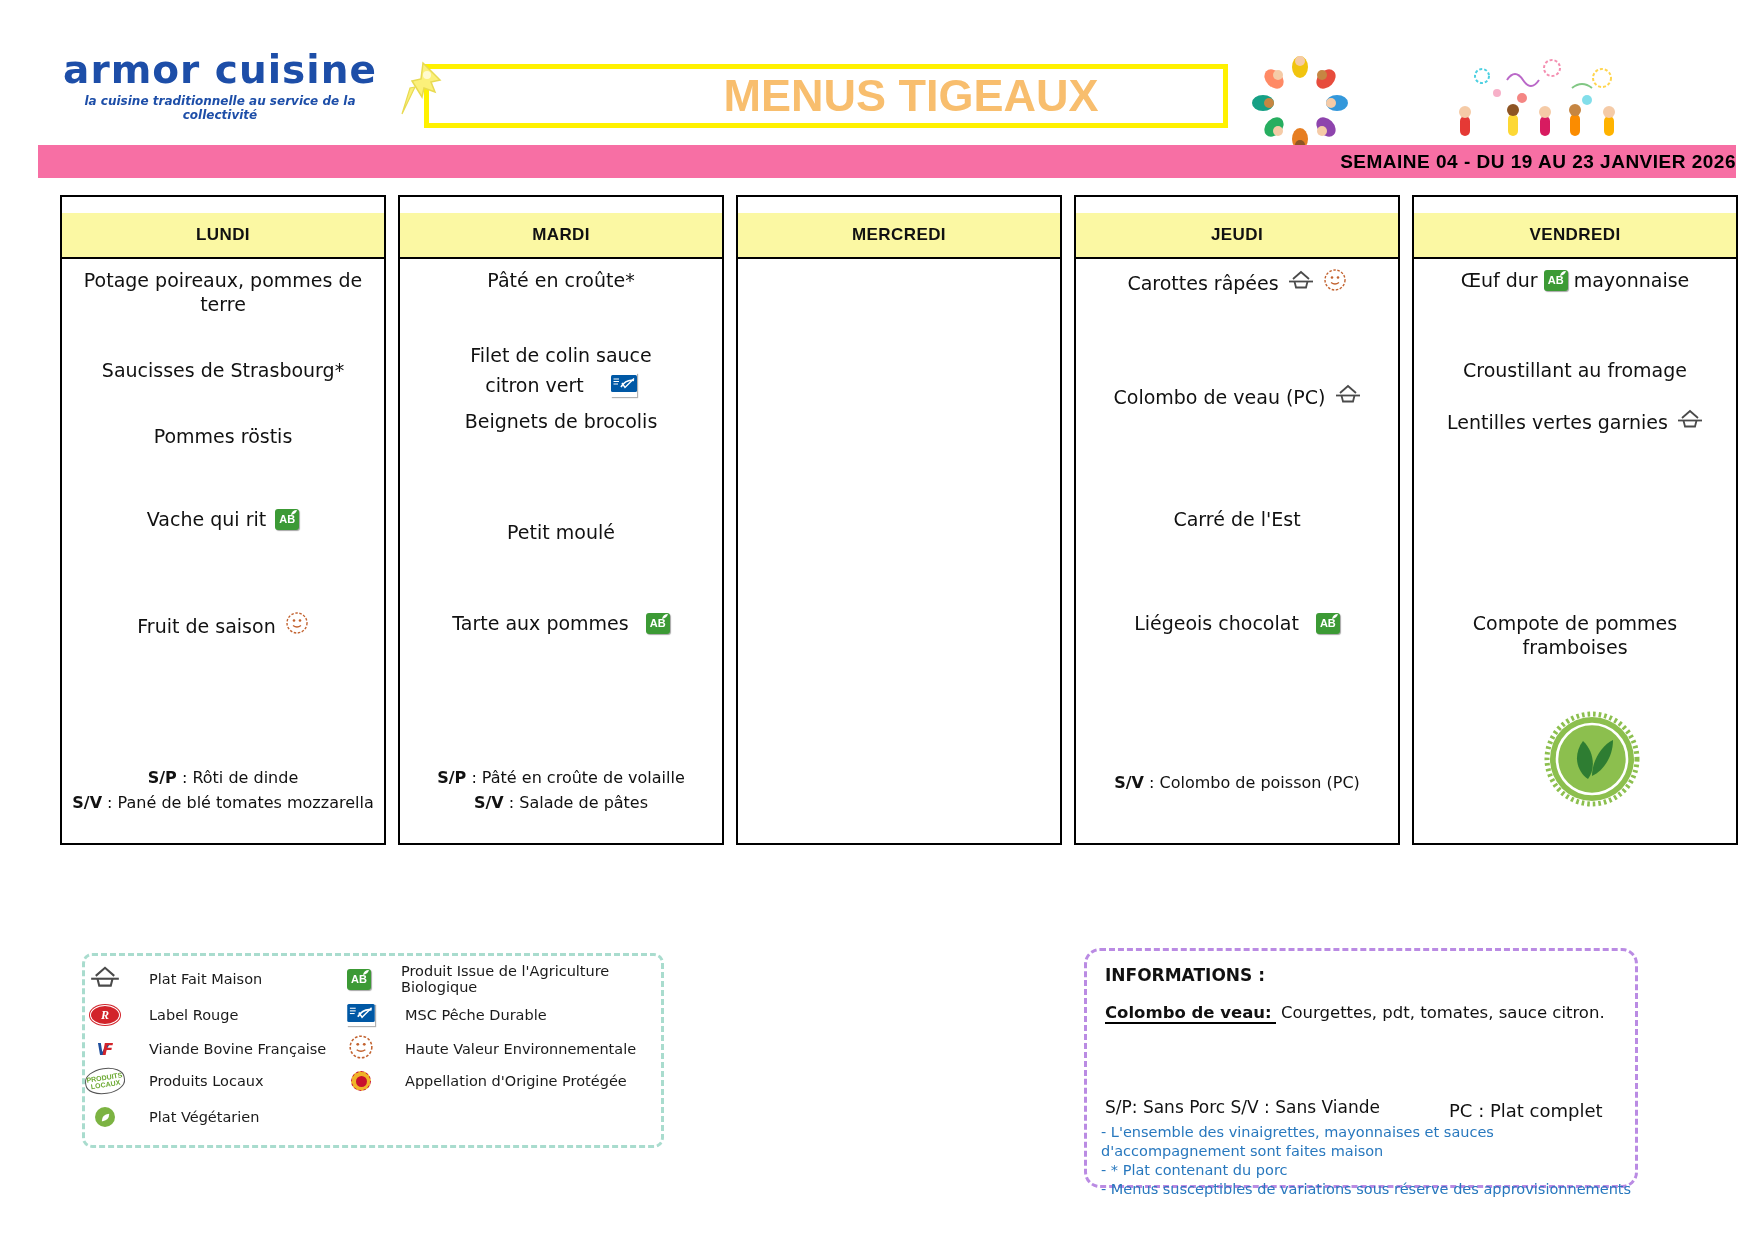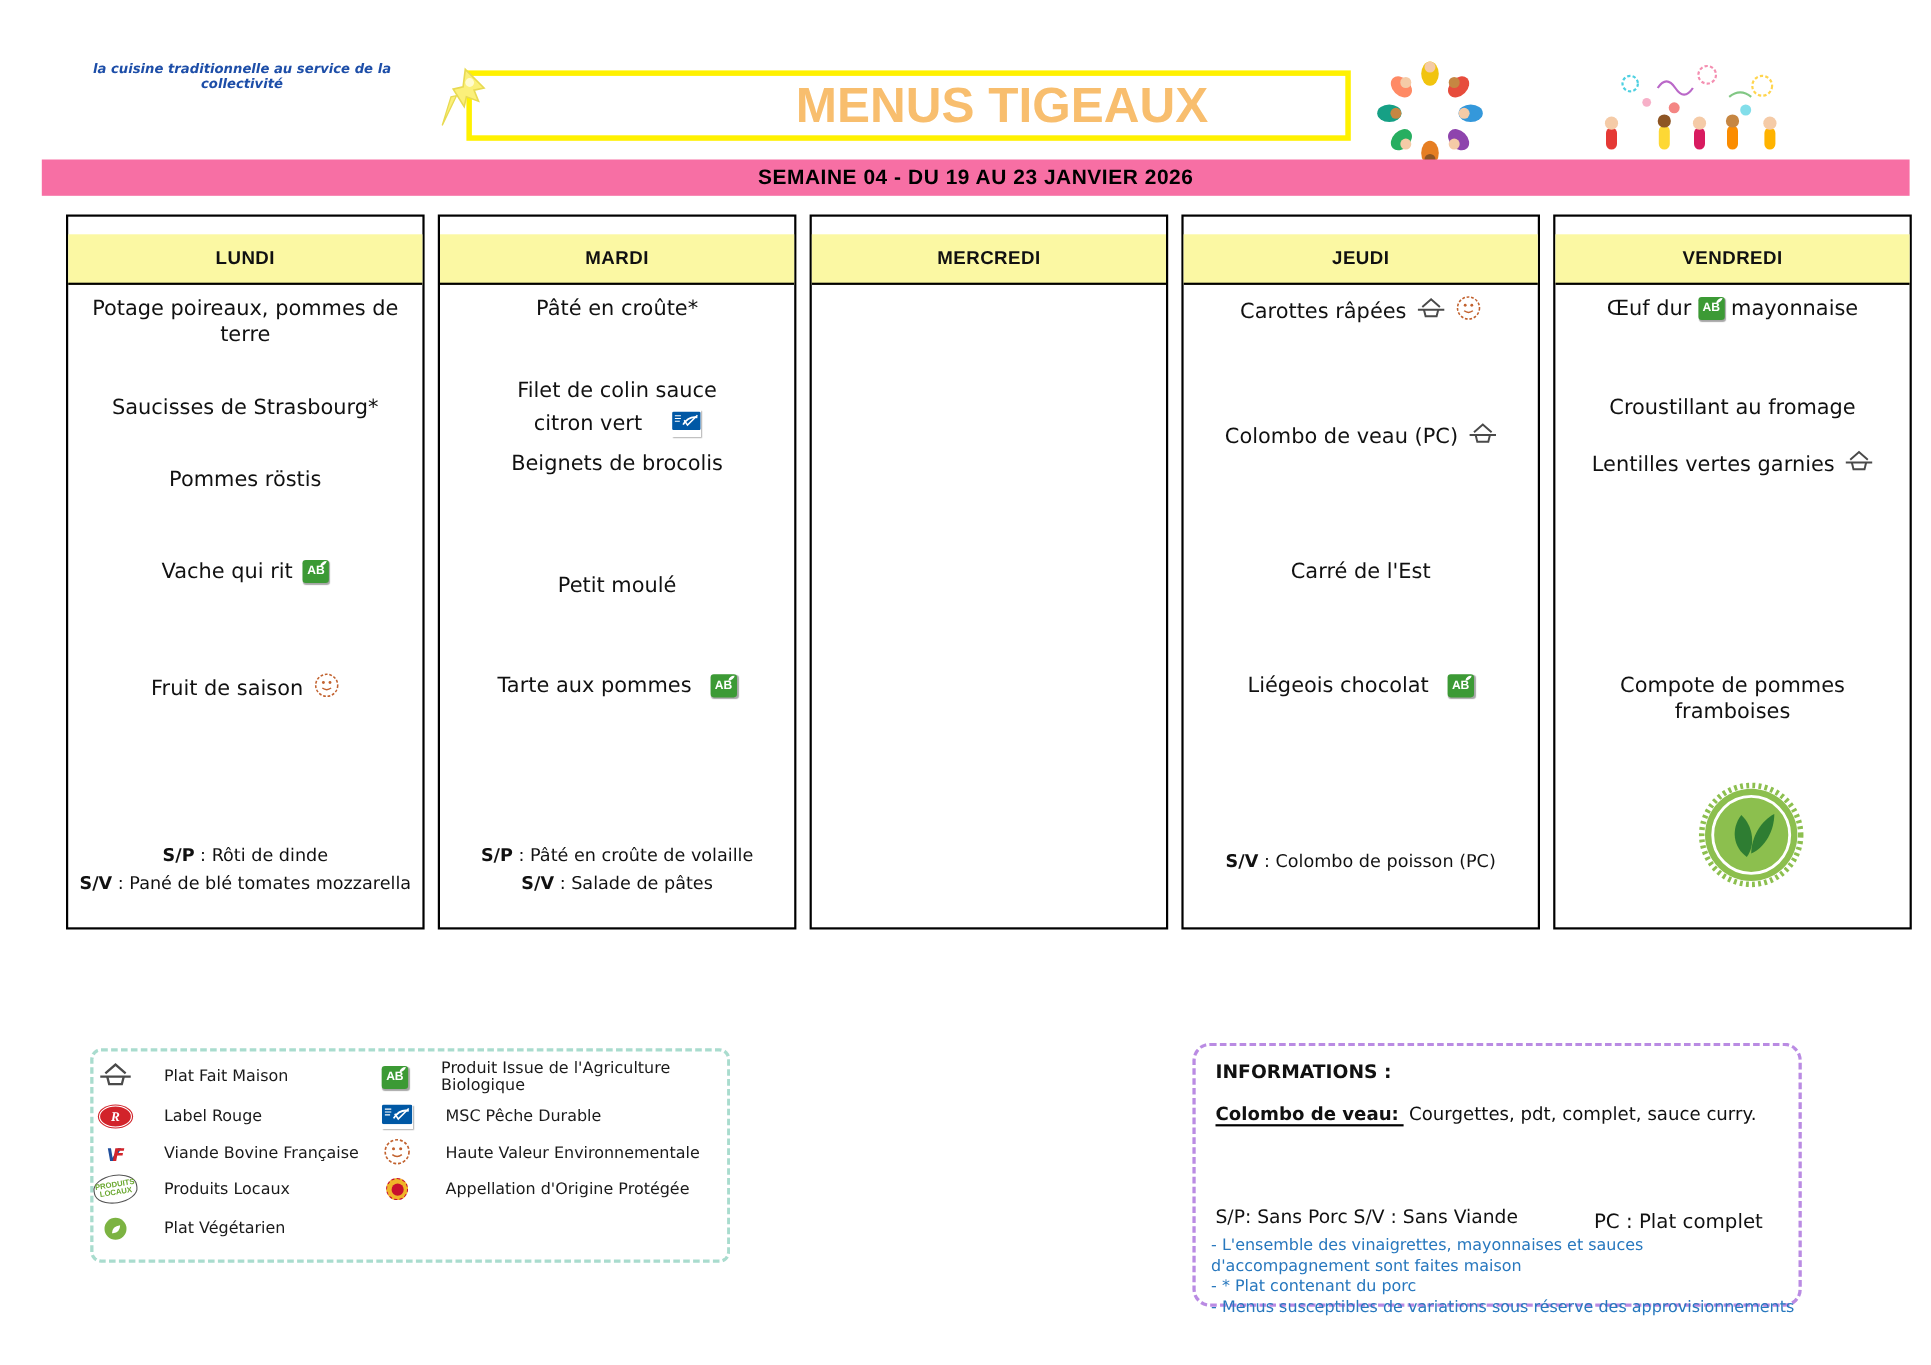--- a/index.html
+++ b/index.html
@@ -15,21 +15,21 @@
                border:5px solid #FFF100; box-sizing:border-box;
                display:flex; align-items:center; justify-content:center; padding-left:170px; }
   .title-text { font-size:45px; font-weight:bold; color:#F8BE6E; letter-spacing:0px;
                 font-family:"Liberation Sans", sans-serif; white-space:nowrap; }
   .pushpin { position:absolute; left:398px; top:60px; }
 
   .clipart-circle { position:absolute; left:1250px; top:55px; }
   .clipart-draw   { position:absolute; left:1452px; top:58px; }
 
   .banner { position:absolute; left:38px; top:145px; width:1698px; height:33px; background:#F76FA4;
-            display:flex; align-items:center; justify-content:center; }
+            display:flex; align-items:center; justify-content:flex-end; }
   .banner-text { font-size:19px; font-weight:bold; color:#000;
                  font-family:"Liberation Sans", sans-serif; letter-spacing:.5px; }
 
   
   .day-col { position:absolute; top:195px; width:326px; height:650px; border:2px solid #000;
              background:#fff; box-sizing:border-box; }
   .day-header { height:44px; background:#FBF8A3; border-bottom:2px solid #000;
                 display:flex; align-items:center; justify-content:center;margin-top:16px; }
   .day-name { font-size:17px; font-weight:bold; letter-spacing:.4px;
               font-family:"Liberation Sans", sans-serif; }
@@ -86,20 +86,21 @@
   .info-abbr { position:absolute; left:18px; top:146px; font-size:17px; }
   .info-pc { position:absolute; left:362px; top:149px; font-size:18px; }
   .info-notes { position:absolute; left:14px; top:172px; font-size:14.5px; color:#2878BE; line-height:19px; }
 </style>
 </head>
 <body>
 
 <div class="page">
 
   <div class="brand">
+    <div class="brand-name">armor cuisine</div>
     <div class="brand-tagline">la cuisine traditionnelle au service de la collectivité</div>
   </div>
 
   <div class="title-box">
     <div class="title-text">MENUS TIGEAUX</div>
   </div>
   <div class="pushpin">
     <svg width="46" height="60" viewBox="0 0 46 60">
       <path d="M25 3 L42 20 L33 22 L37 32 L26 28 L24 37 L14 21 L23 19 Z" fill="#FBF07A" stroke="#E8DA52" stroke-width="1.5"></path>
       <path d="M17 27 L4 54 L12 28 Z" fill="#FBF07A" stroke="#E8DA52" stroke-width="1.2"></path>
@@ -436,21 +437,21 @@
             <i></i>
           </span>
         </span>
       <span class="lg-label">Appellation d'Origine Protégée</span>
     </div>
   </div>
 
   <div class="info">
     <div class="info-heading">INFORMATIONS :</div>
     <div class="info-dish">
-      <b>Colombo de veau:</b><span>  Courgettes, pdt, complet, sauce curry.</span>
+      <b>Colombo de veau:</b><span>  Courgettes, pdt, tomates, sauce citron.</span>
     </div>
     <div class="info-abbr">S/P: Sans Porc   S/V : Sans Viande</div>
     <div class="info-pc">PC : Plat complet</div>
     <div class="info-notes">
       <div>- L'ensemble des vinaigrettes, mayonnaises et sauces d'accompagnement sont faites maison</div>
       <div>- * Plat contenant du porc</div>
       <div>- Menus susceptibles de variations sous réserve des approvisionnements</div>
     </div>
   </div>
 

